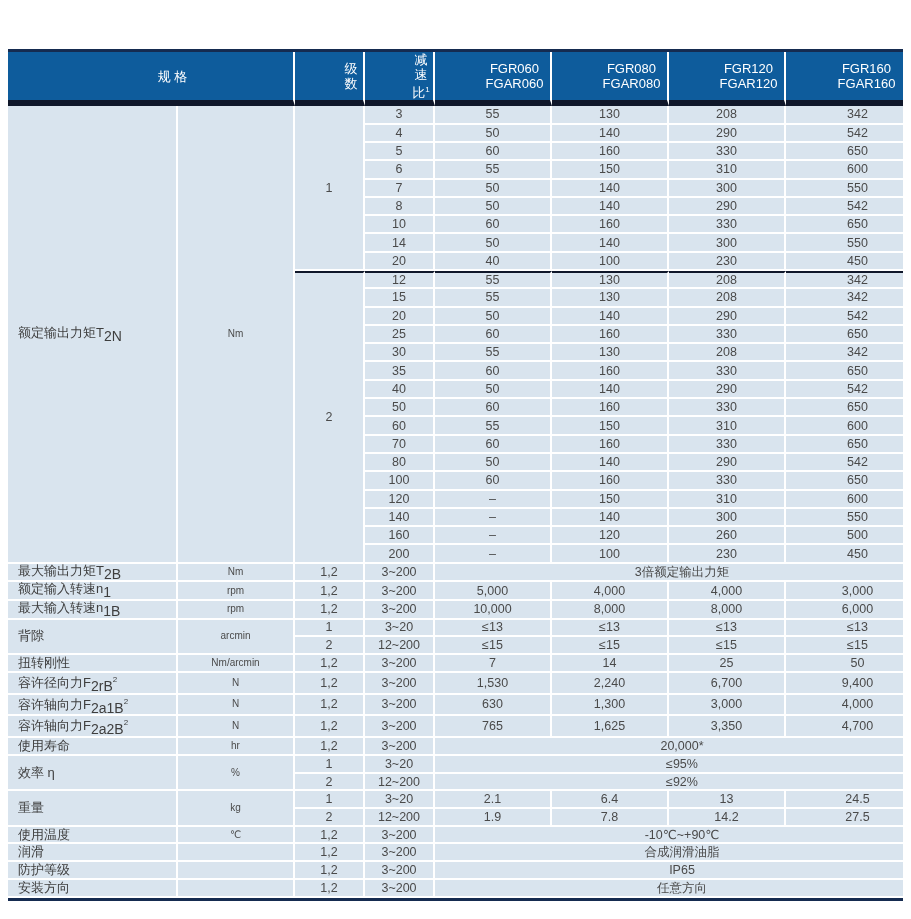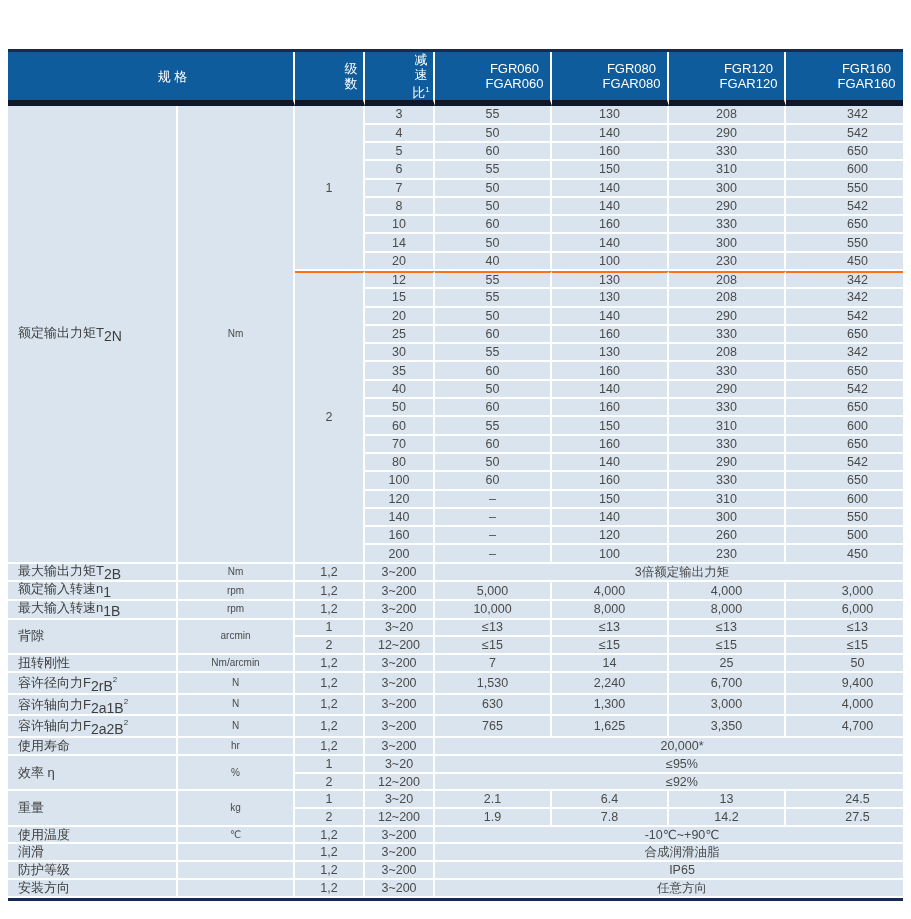--- a/index.html
+++ b/index.html
@@ -32,21 +32,21 @@
     border-right:2px solid #fff;border-bottom:2px solid #fff;
     line-height:14px;
   }
   tbody td:last-child{border-right:none;padding-left:26px;}
   tr.t-row td{height:18.3px;}
   tr.s-row td{height:17.7px;}
   td.label{text-align:left;padding-left:10px;color:#3e3e3e;font-size:13px;}
   td.label sub,td.unit sub{font-size:14px;}
   td.label sup{font-size:8px;}
   td.unit{font-size:10px;}
-  tr.red-top td{border-top:2px solid #f97316;}
+  tr.red-top td{border-top:2px solid #0f172a;}
   sub{font-size:8px;}
 </style>
 </head>
 <body>
 
 <div class="page">
 
   <table class="perf">
     <colgroup>
       <col style="width:170px">

